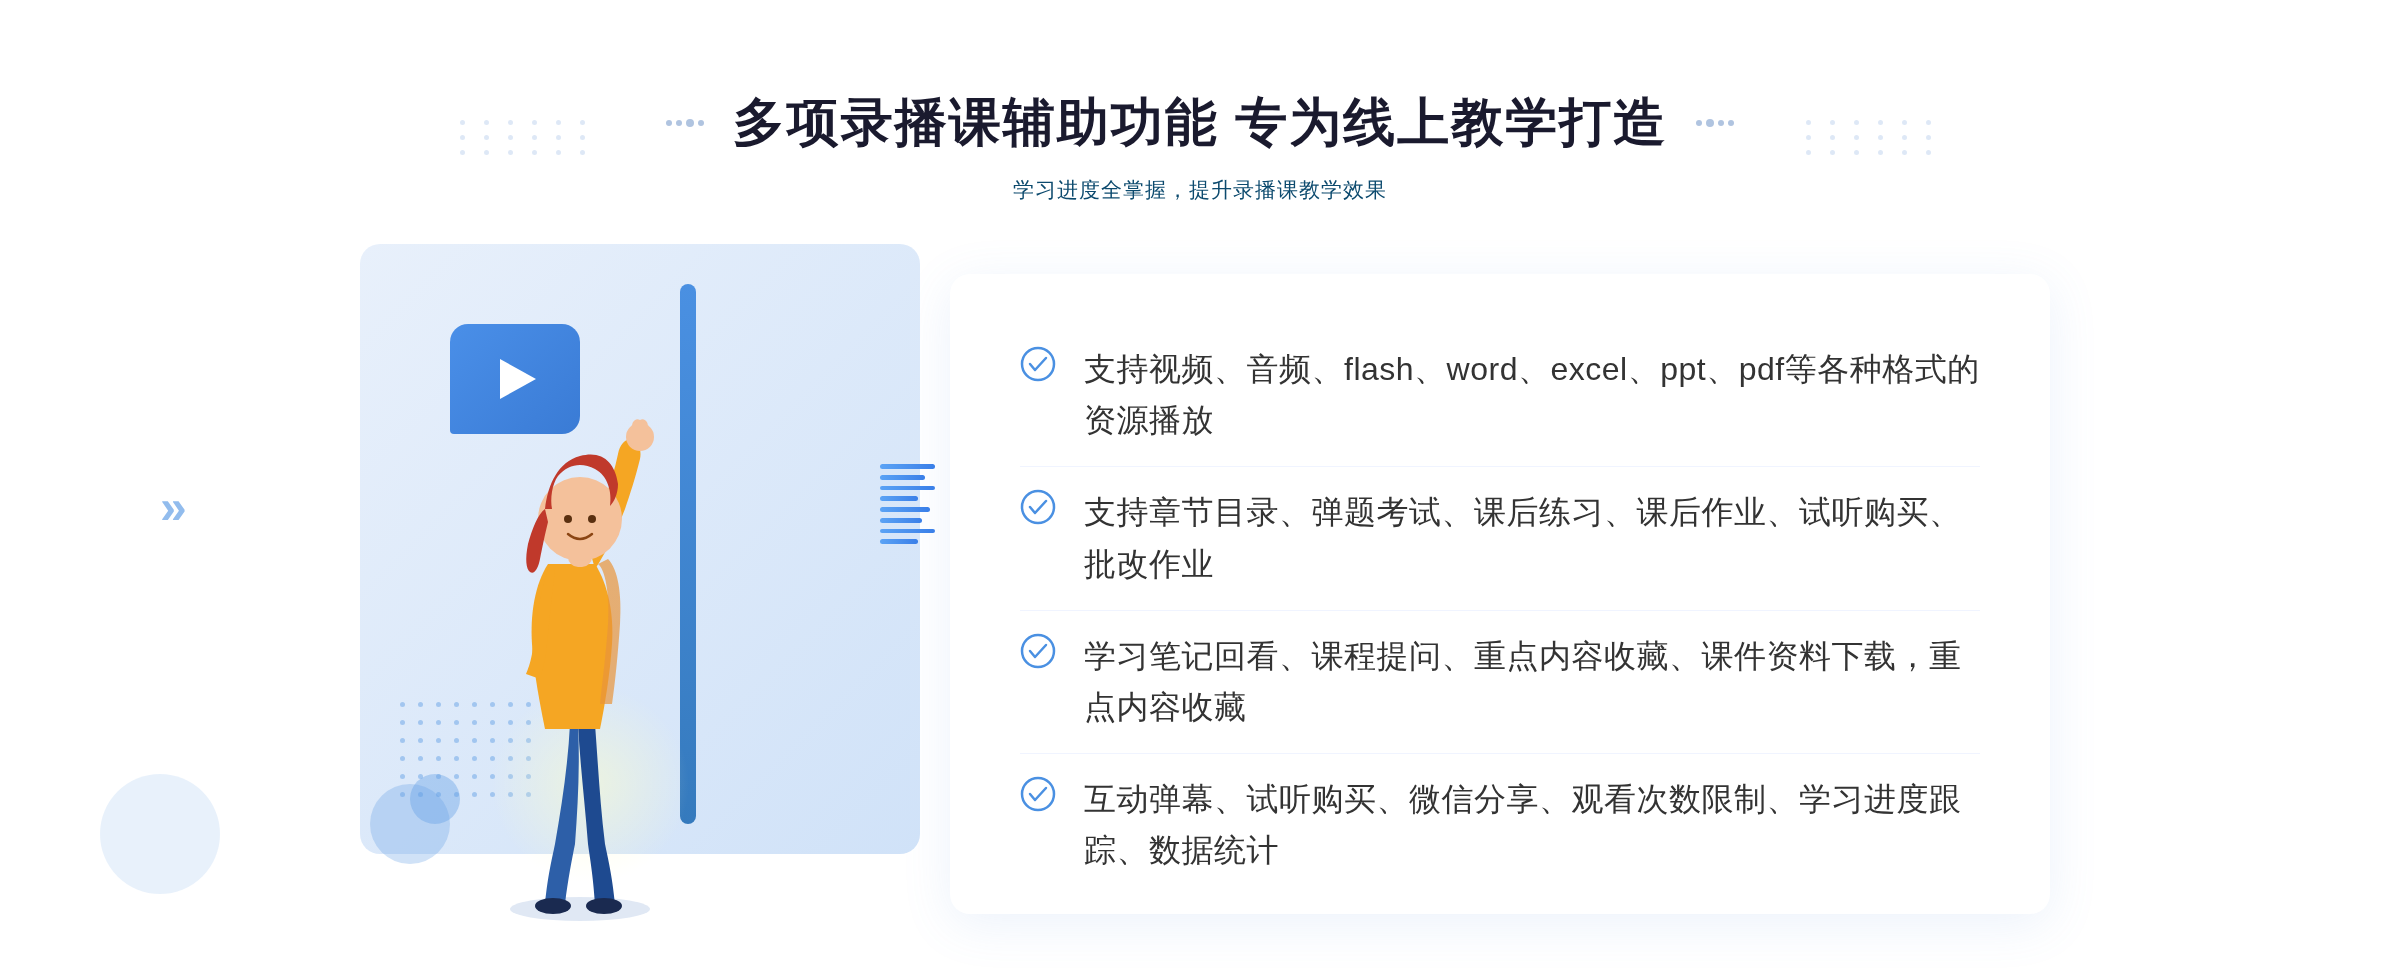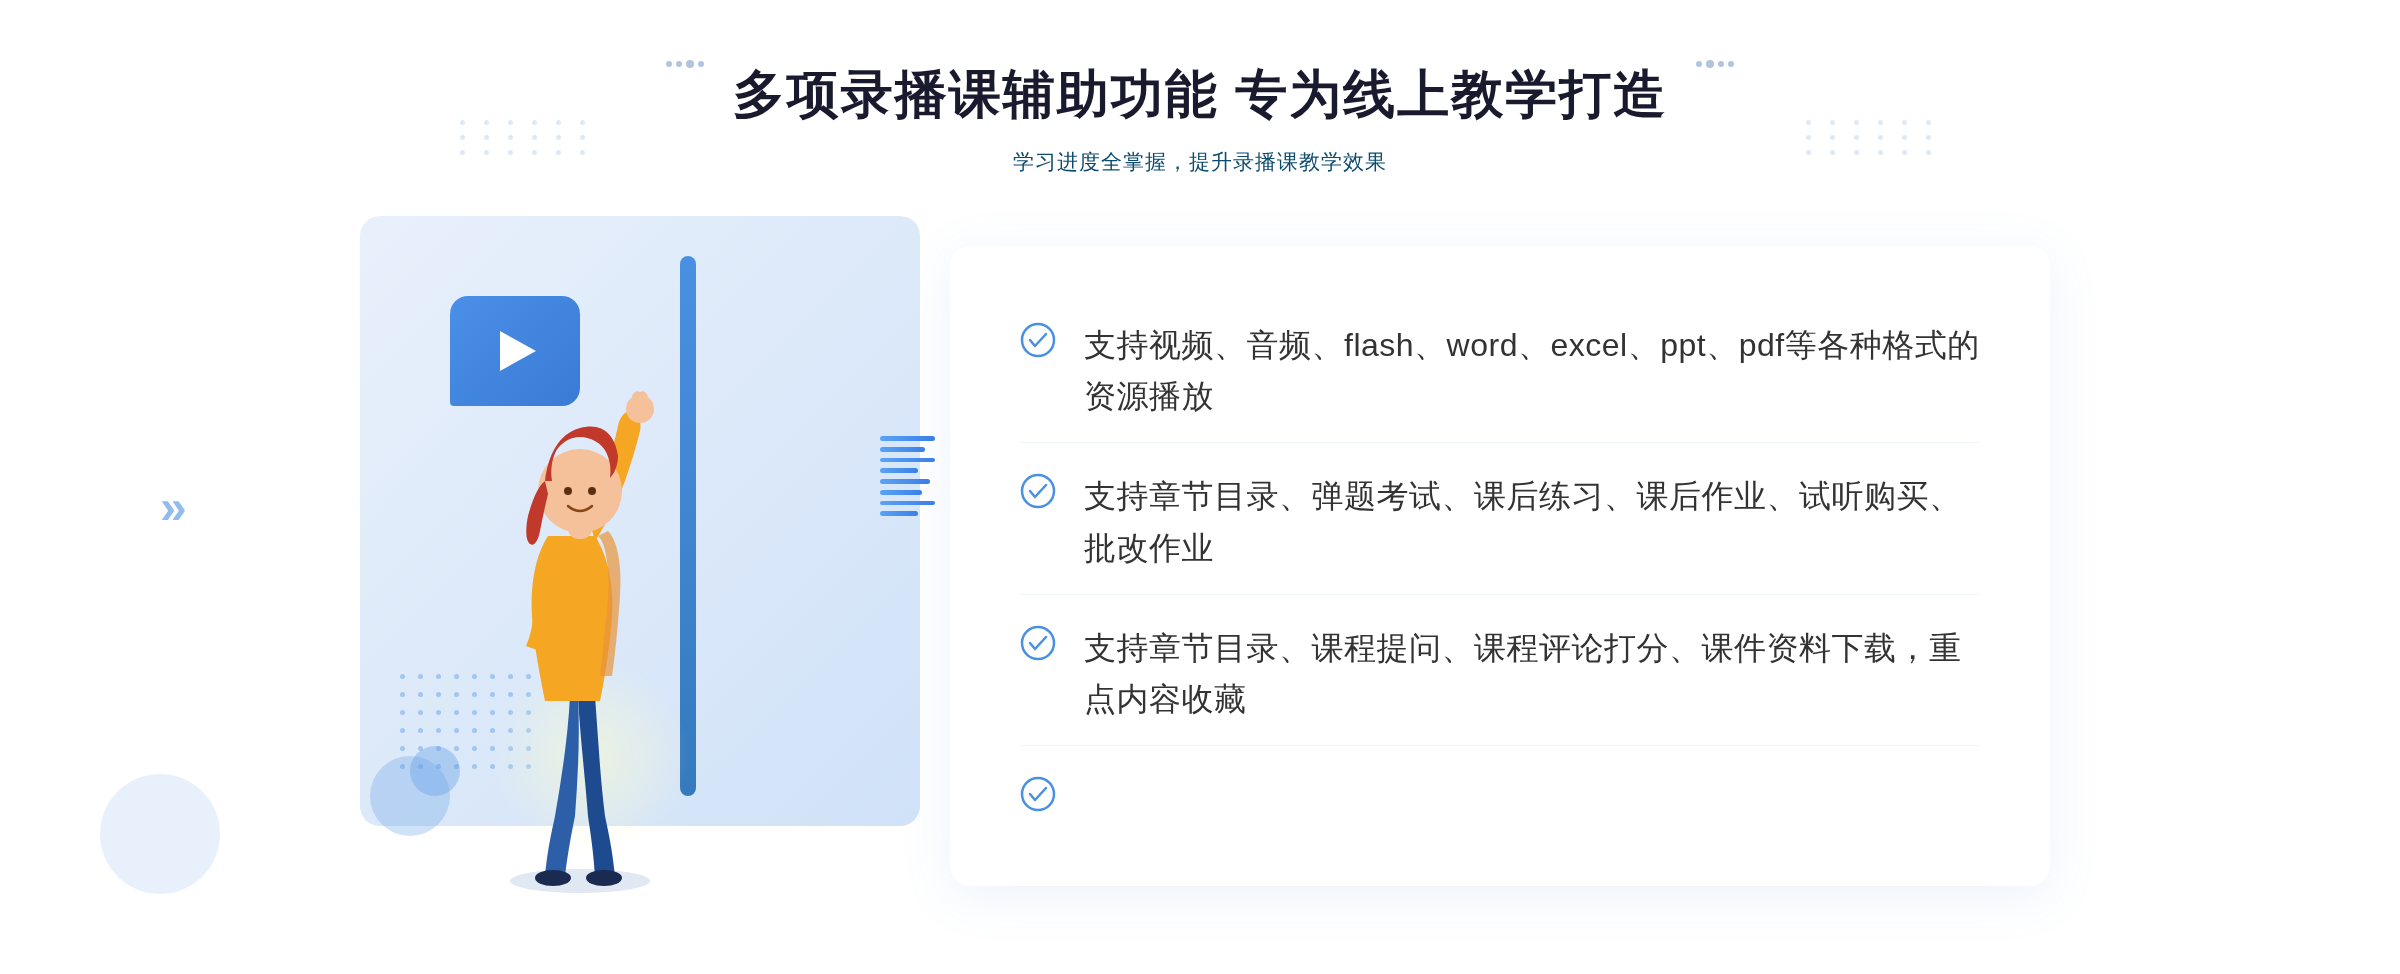--- a/index.html
+++ b/index.html
@@ -53,24 +53,25 @@
     
     .header-section {
       text-align: center;
       margin-bottom: 40px;
       position: relative;
       z-index: 2;
     }
 
     .title-row {
       display: flex;
-      align-items: flex-start;
+      align-items: center;
       justify-content: center;
       gap: 29px;
       margin-bottom: 18px;
+      margin-top: 28px;
     }
 
     .title-dots {
       display: flex;
       gap: 4px;
       align-items: center;
     }
 
     .title-dot {
       width: 6px;
@@ -538,30 +539,31 @@
         <span class="feature-text">支持章节目录、弹题考试、课后练习、课后作业、试听购买、批改作业</span>
       </div>
 
       <div class="feature-item">
         <div class="check-icon">
           <svg viewBox="0 0 36 36" fill="none" xmlns="http://www.w3.org/2000/svg">
             <circle cx="18" cy="18" r="16" stroke="#4a90e2" stroke-width="2.5" fill="none"></circle>
             <polyline points="10,18 15,24 26,12" stroke="#4a90e2" stroke-width="2.5" fill="none" stroke-linecap="round" stroke-linejoin="round"></polyline>
           </svg>
         </div>
-        <span class="feature-text">支持章节目录、课程提问、课程评论打分、课件资料下载，重点内容收藏</span>
+        <span class="feature-text">学习笔记回看、课程提问、重点内容收藏、课件资料下载，重点内容收藏</span>
       </div>
 
       <div class="feature-item">
         <div class="check-icon">
           <svg viewBox="0 0 36 36" fill="none" xmlns="http://www.w3.org/2000/svg">
             <circle cx="18" cy="18" r="16" stroke="#4a90e2" stroke-width="2.5" fill="none"></circle>
             <polyline points="10,18 15,24 26,12" stroke="#4a90e2" stroke-width="2.5" fill="none" stroke-linecap="round" stroke-linejoin="round"></polyline>
           </svg>
         </div>
+        <span class="feature-text">互动弹幕、试听购买、微信分享、观看次数限制、学习进度跟踪、数据统计</span>
       </div>
 
     </div>
   </div>
 
   <div class="bottom-left-circle"></div>
 
 </div>
 
 </body></html>

